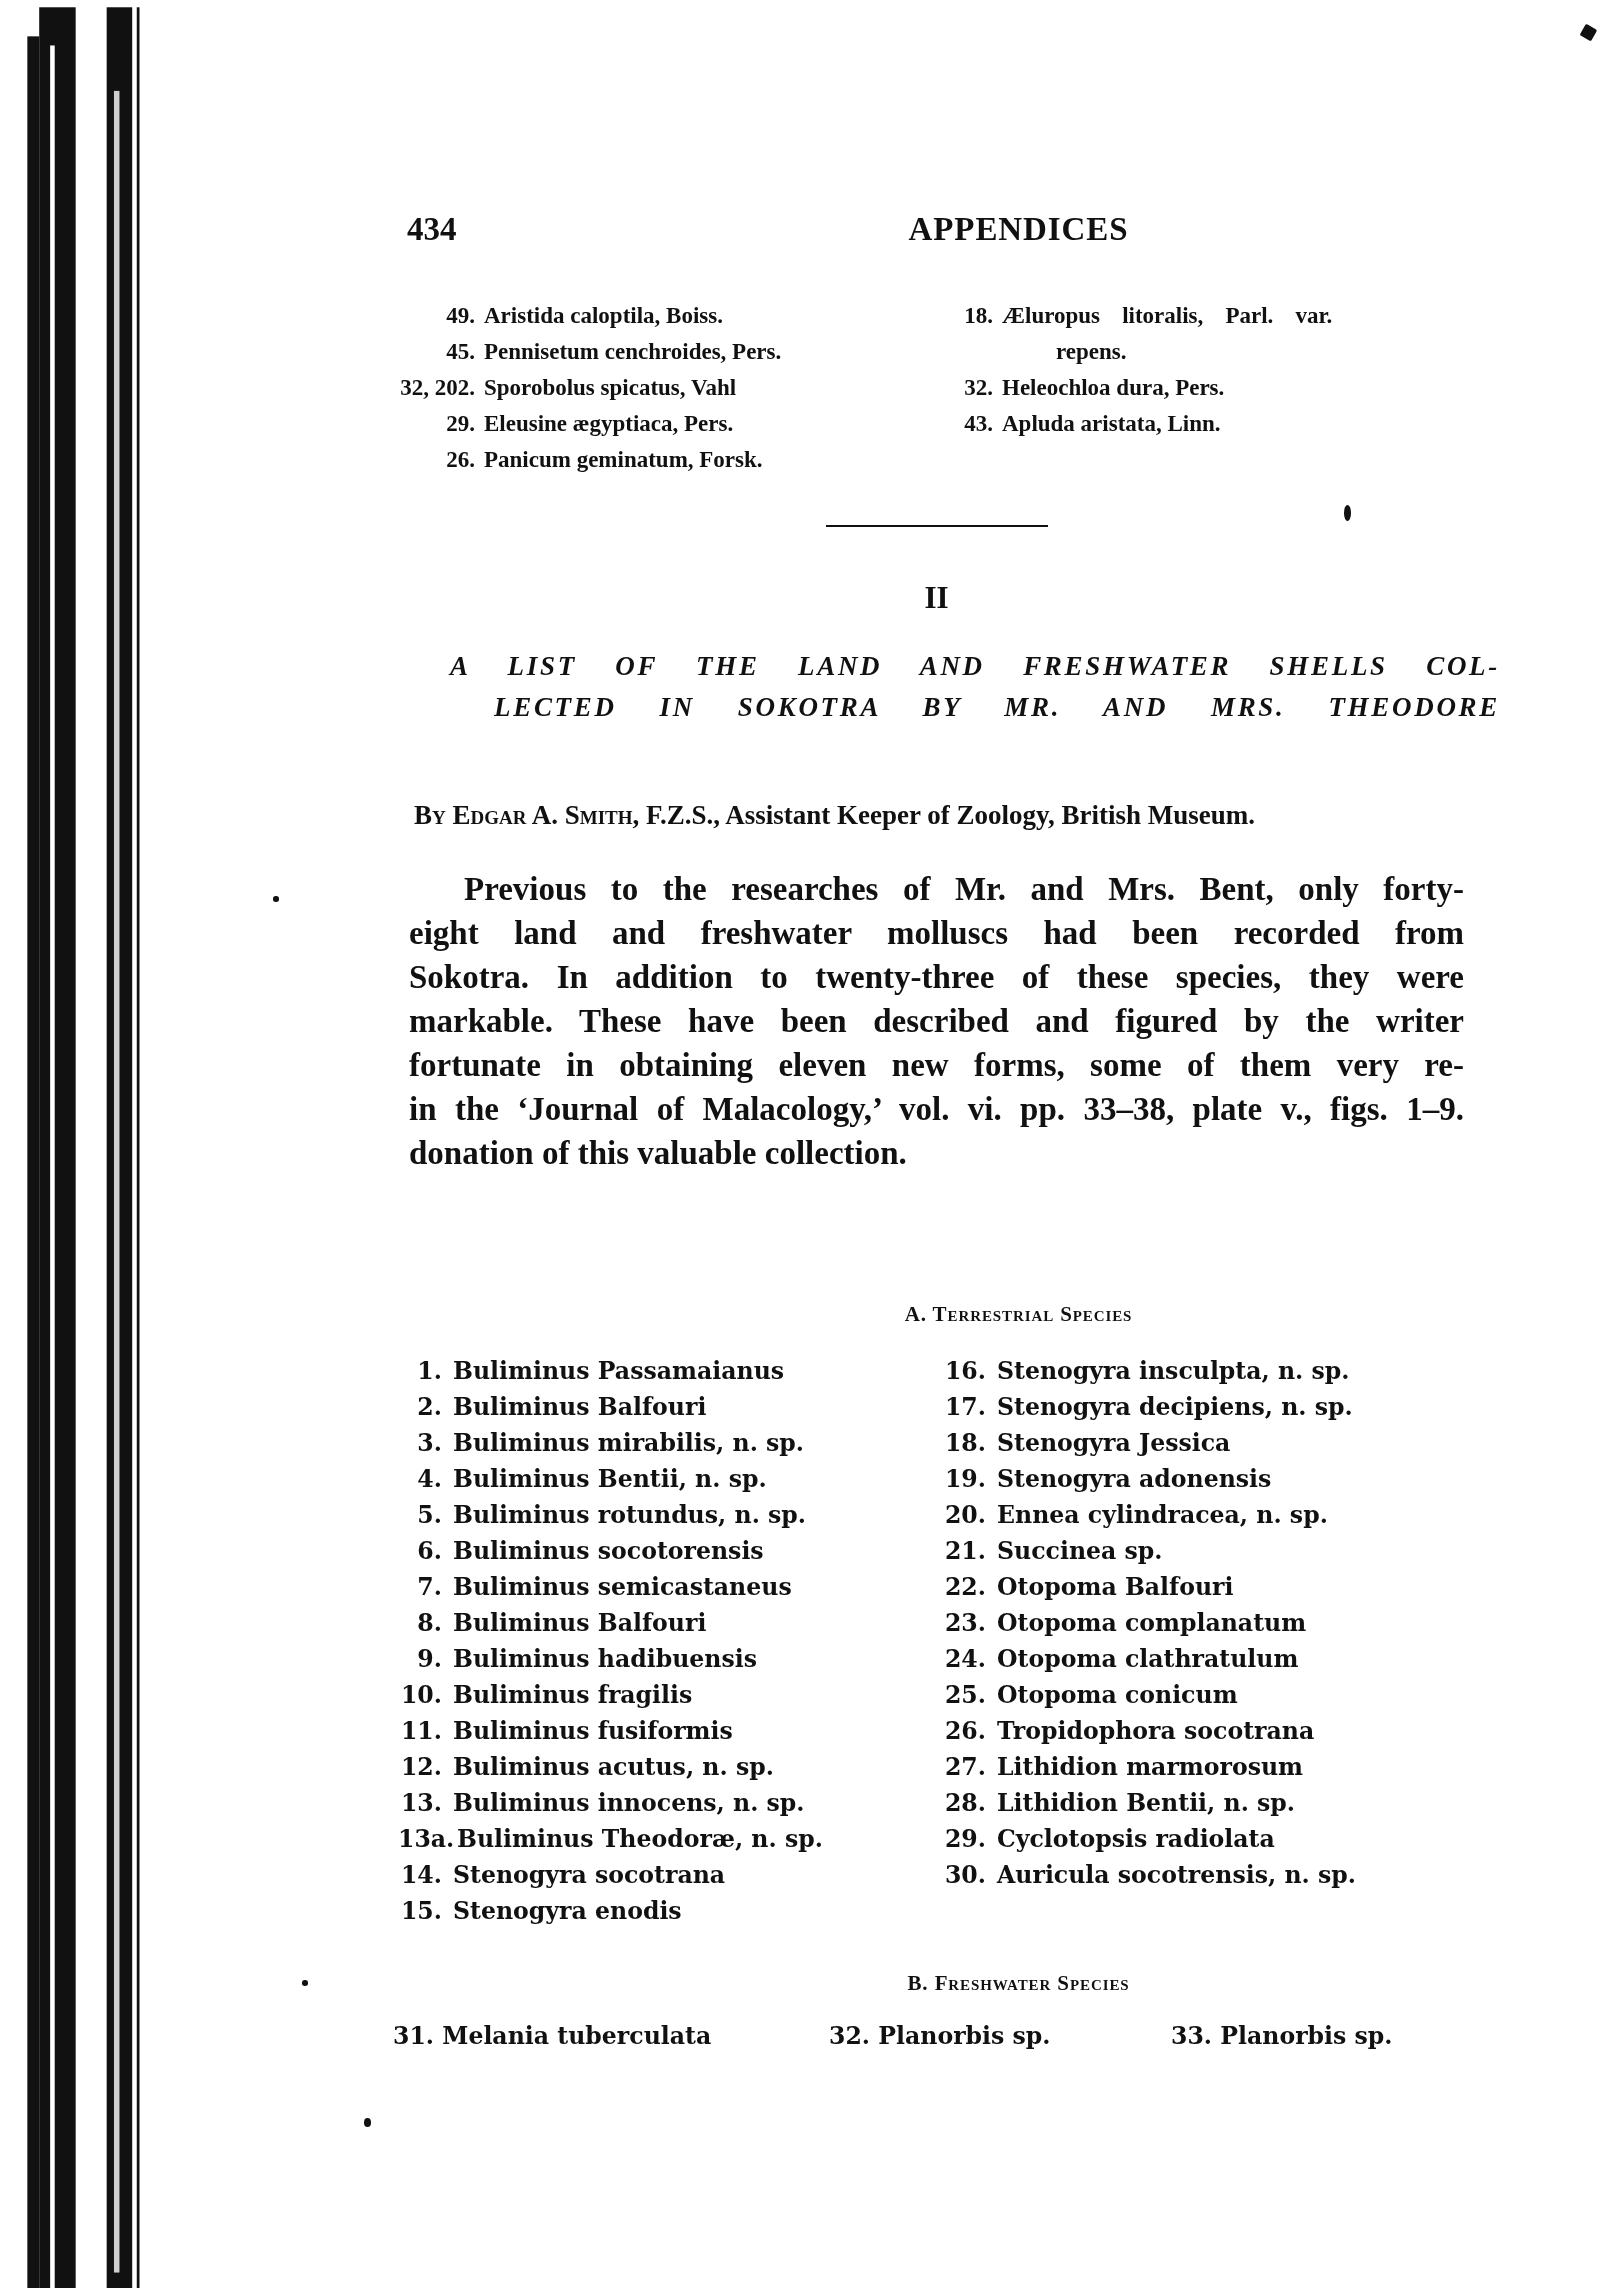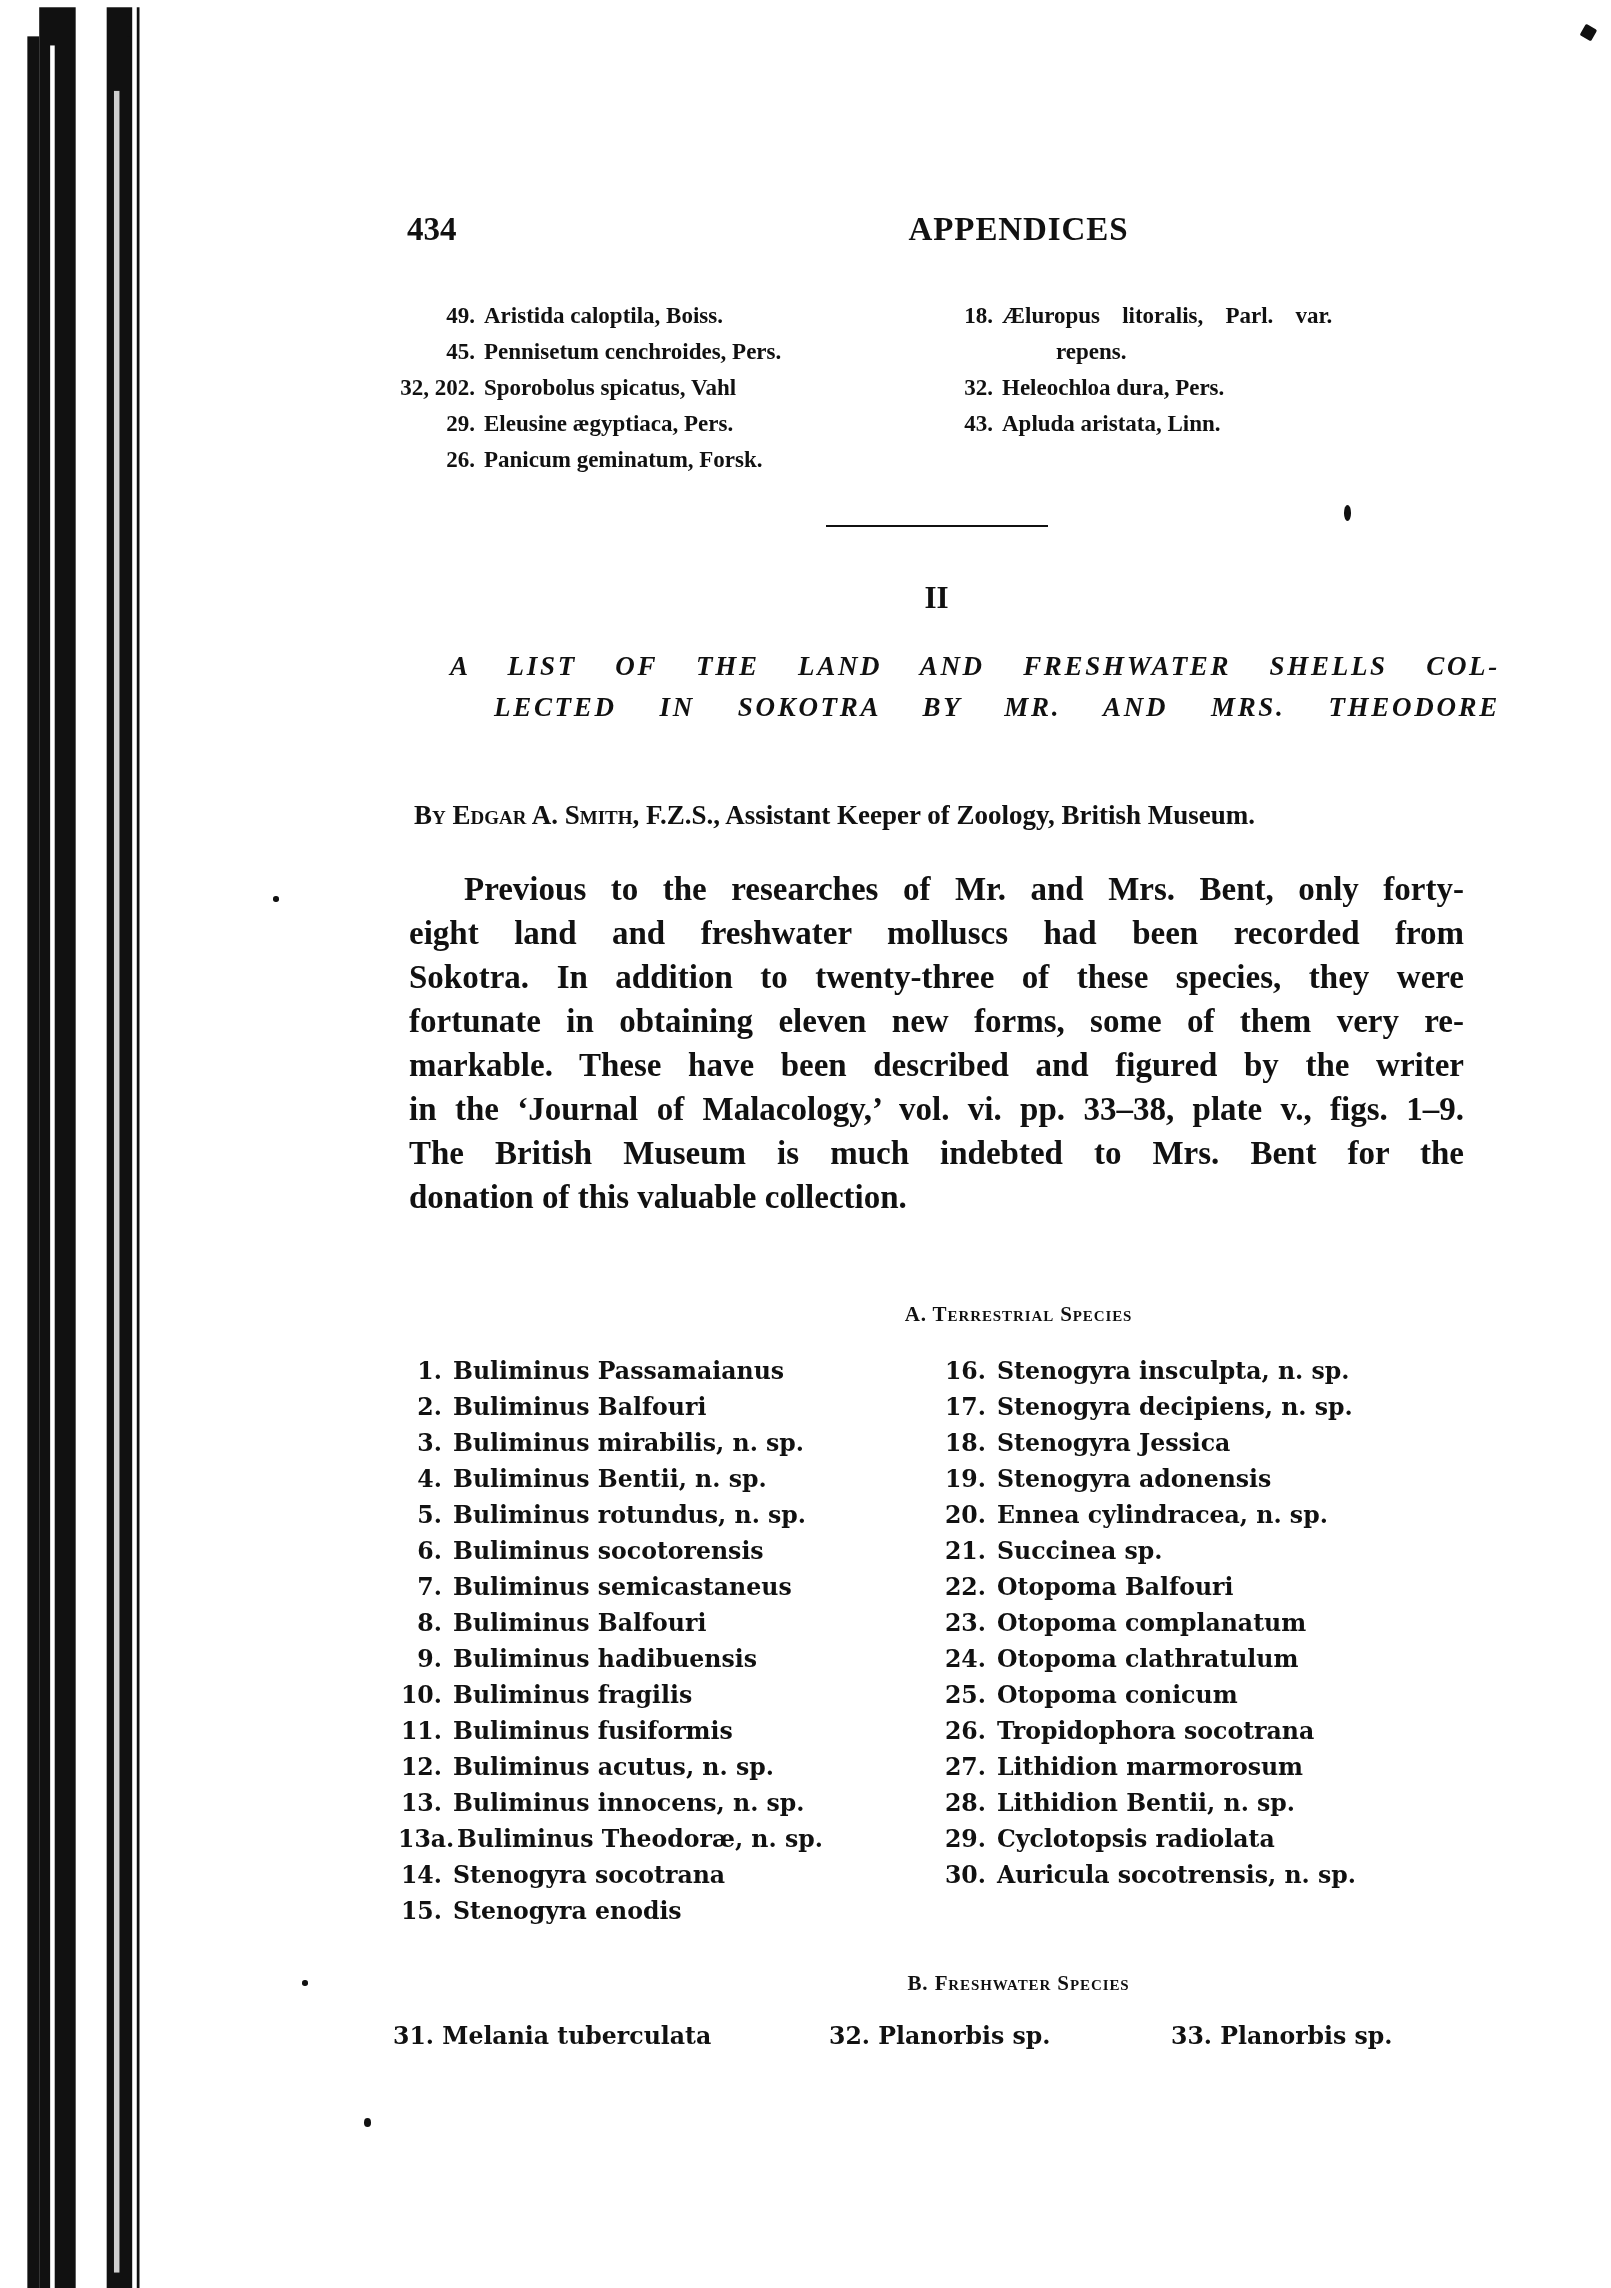--- a/index.html
+++ b/index.html
@@ -70,24 +70,23 @@
 
 <div class="abs byline">
   <span class="sc">By</span>
   <span class="sc">Edgar A. Smith</span><span>, F.Z.S., Assistant Keeper of Zoology, British Museum.</span>
 </div>
 
 <div class="abs para">
   <span class="line first">Previous to the researches of Mr. and Mrs. Bent, only forty-</span>
   <span class="line">eight land and freshwater molluscs had been recorded from</span>
   <span class="line">Sokotra. In addition to twenty-three of these species, they were</span>
+  <span class="line">markable. These have been described and figured by the writer</span>
   <span class="line">fortunate in obtaining eleven new forms, some of them very re-</span>
-  <span class="line">markable. These have been described and figured by the writer</span>
   <span class="line">in the ‘Journal of Malacology,’ vol. vi. pp. 33–38, plate v., figs. 1–9.</span>
-  <span class="line">The British Museum is much indebted to Mrs. Bent for the</span>
   <span class="line last">donation of this valuable collection.</span>
 </div>
 
 <div class="abs subhead" style="top:1302px;">A. Terrestrial Species</div>
 
 <div class="abs species" style="left:398px; top:1353px;">
   <div><span class="num">1.</span><span>Buliminus Passamaianus</span></div>
   <div><span class="num">2.</span><span>Buliminus Balfouri</span></div>
   <div><span class="num">3.</span><span>Buliminus mirabilis, n. sp.</span></div>
   <div><span class="num">4.</span><span>Buliminus Bentii, n. sp.</span></div>

